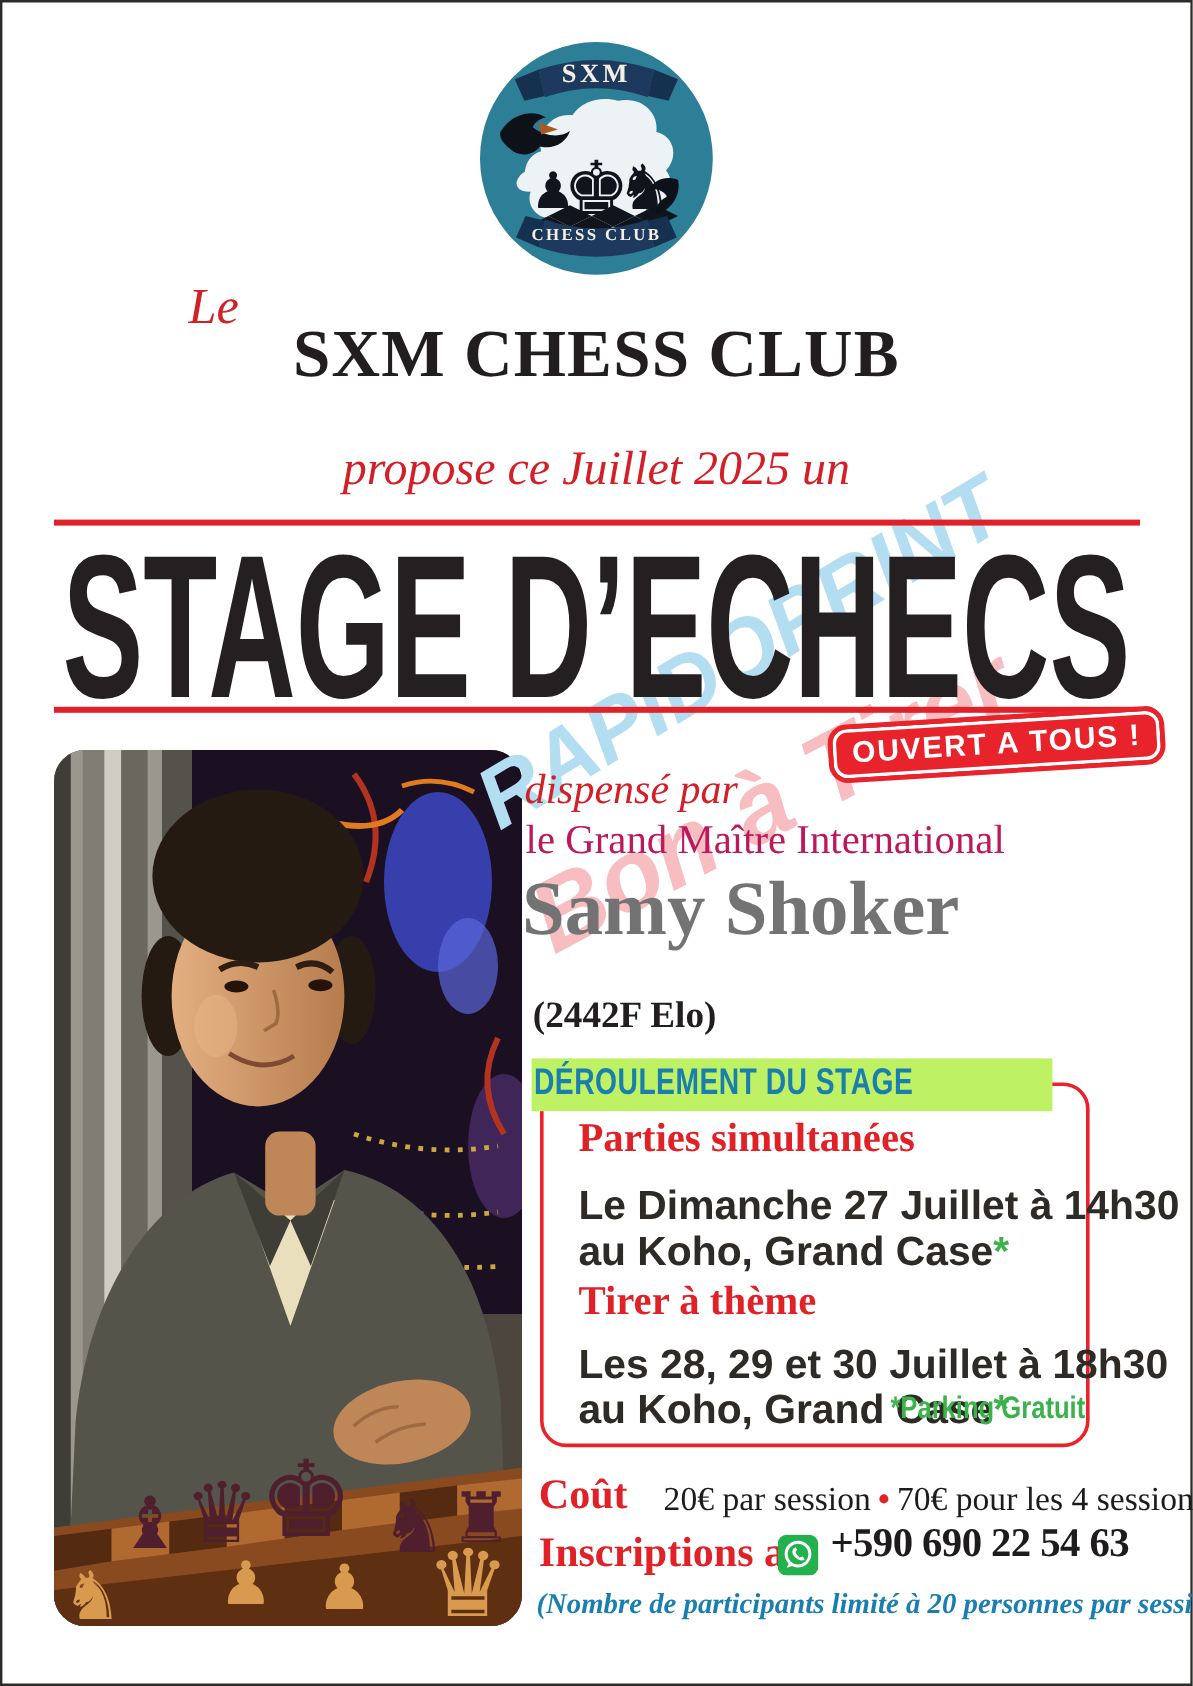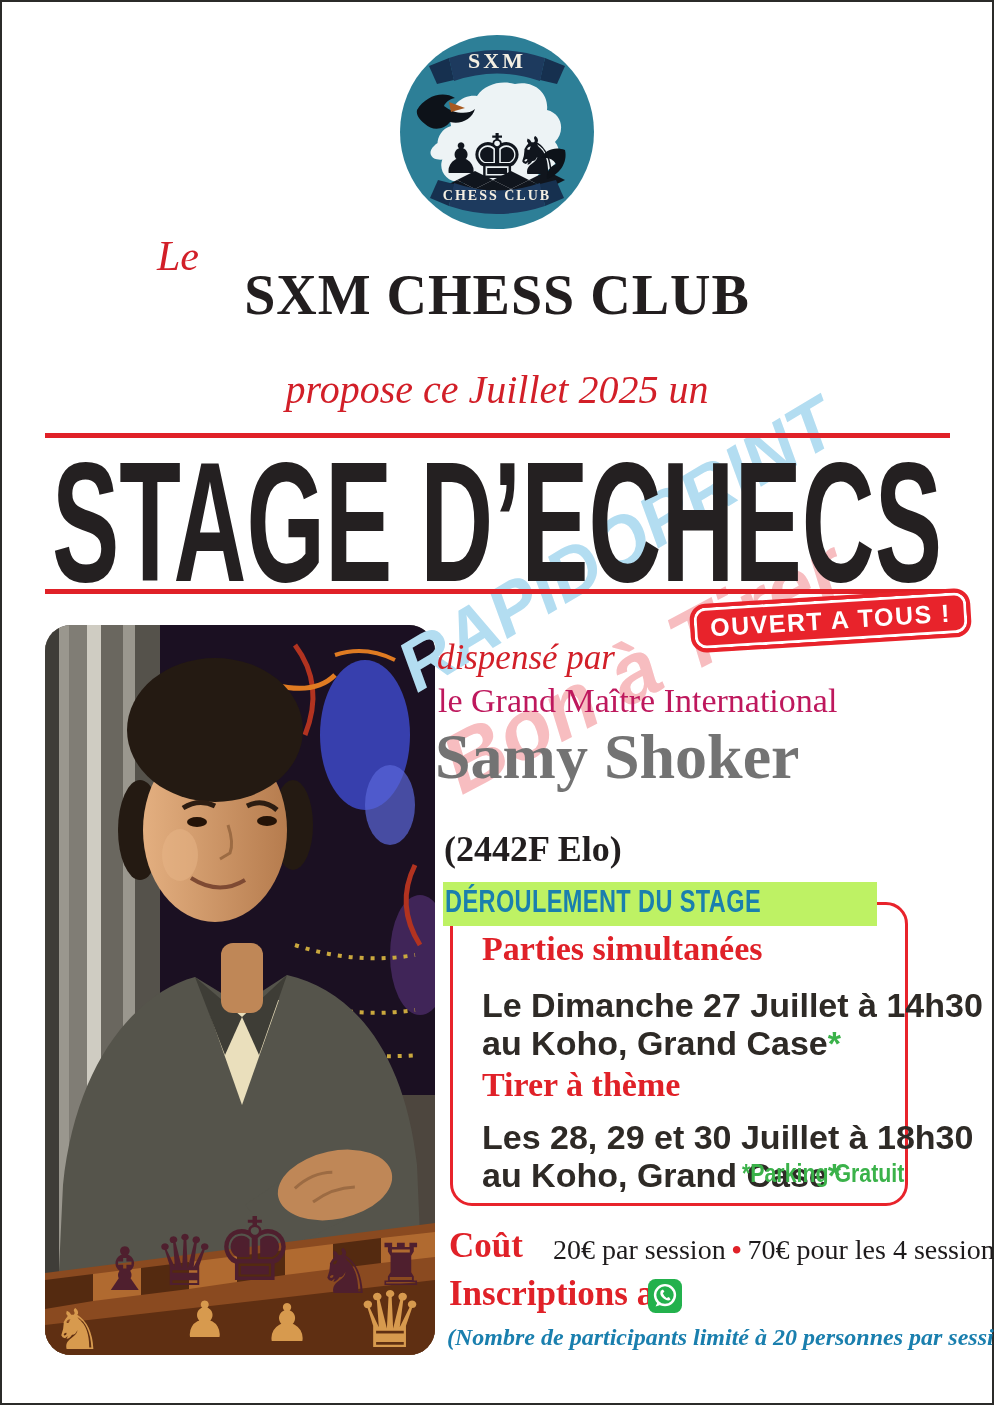--- a/index.html
+++ b/index.html
@@ -32,21 +32,21 @@
     letter-spacing:1.5px;padding:6px 16px;border:4px solid #e8232b;border-radius:16px;
     box-shadow:inset 0 0 0 3px #ffffff;transform:rotate(-3.5deg);white-space:nowrap;}
   
   .photo{left:45px;top:625px;width:390px;height:730px;border-radius:26px;
     overflow:hidden;z-index:1;}
   .photo svg{display:block;width:100%;height:100%;}
   
   .dispense{left:437px;top:638px;font-style:italic;font-size:35px;color:#d21f28;z-index:3;}
   .gm-line{left:438px;top:682px;font-size:34px;color:#be185d;z-index:3;}
   .gm-name{left:435px;top:722px;font-weight:bold;font-size:64px;color:#737373;z-index:3;line-height:1.1;}
-  .elo{left:444px;top:828px;font-weight:bold;font-size:36px;color:#221e1f;z-index:3;}
+  .elo{left:444px;top:828px;font-weight:bold;font-size:31px;color:#221e1f;z-index:3;}
   .prog-heading{left:443px;top:882px;z-index:5;background:#bef264;padding:2px 16px 6px 2px;}
   .prog-heading span{display:inline-block;font-family:"Liberation Sans",sans-serif;
     font-weight:800;font-size:31px;color:#1a7fae;letter-spacing:0.5px;
     transform:scaleX(0.76);transform-origin:0 50%;white-space:nowrap;}
   .prog-box{left:450px;top:902px;width:452px;height:298px;border:3px solid #e8232b;
     border-radius:22px;z-index:3;background:transparent;}
   .sec-title{font-weight:bold;font-size:34px;color:#e02128;z-index:4;}
   .sec-line{font-family:"Liberation Sans",sans-serif;font-weight:bold;font-size:34px;
     color:#2e2a26;z-index:4;white-space:nowrap;}
   .green{color:#3bb24a;}
@@ -237,16 +237,17 @@
 
   <div class="abs contact-label">Inscriptions au</div>
   <div class="abs wa">
     <svg viewBox="0 0 36 36" width="34" height="34">
       <rect x="0" y="0" width="36" height="36" rx="8" fill="#23b14d"></rect>
       <circle cx="18" cy="17" r="10.5" fill="none" stroke="#ffffff" stroke-width="2.6"></circle>
       <path d="M10,25 L8,29 L13,27.5 Z" fill="#ffffff"></path>
       <path d="M13.5,12.5 q-1.8 4.8 3 8.2 q4.8 3.4 7.4 1 l-1.7-2.6 -2.5 0.9 q-3.2-2.4-4-4.9 l1.7-1.8 -1.6-2.3 z" fill="#ffffff"></path>
     </svg>
   </div>
+  <div class="abs phone">+590 690 22 54 63</div>
 
   <div class="abs footnote">(Nombre de participants limité à 20 personnes par session).</div>
 
 </div>
 
 </body></html>

